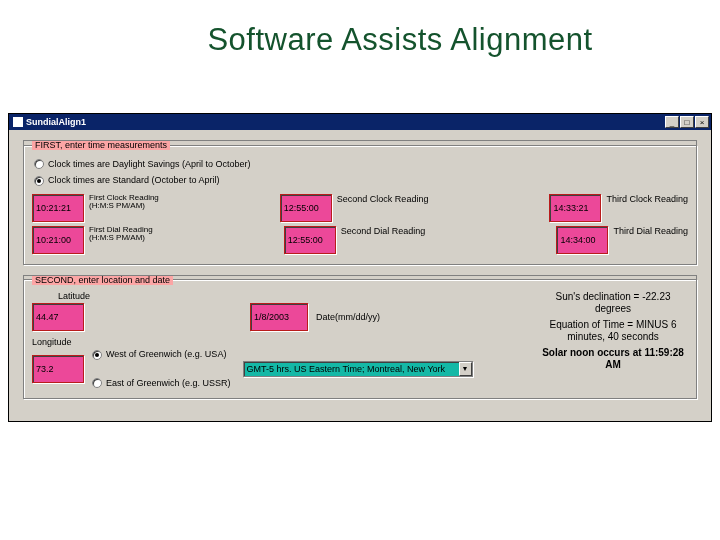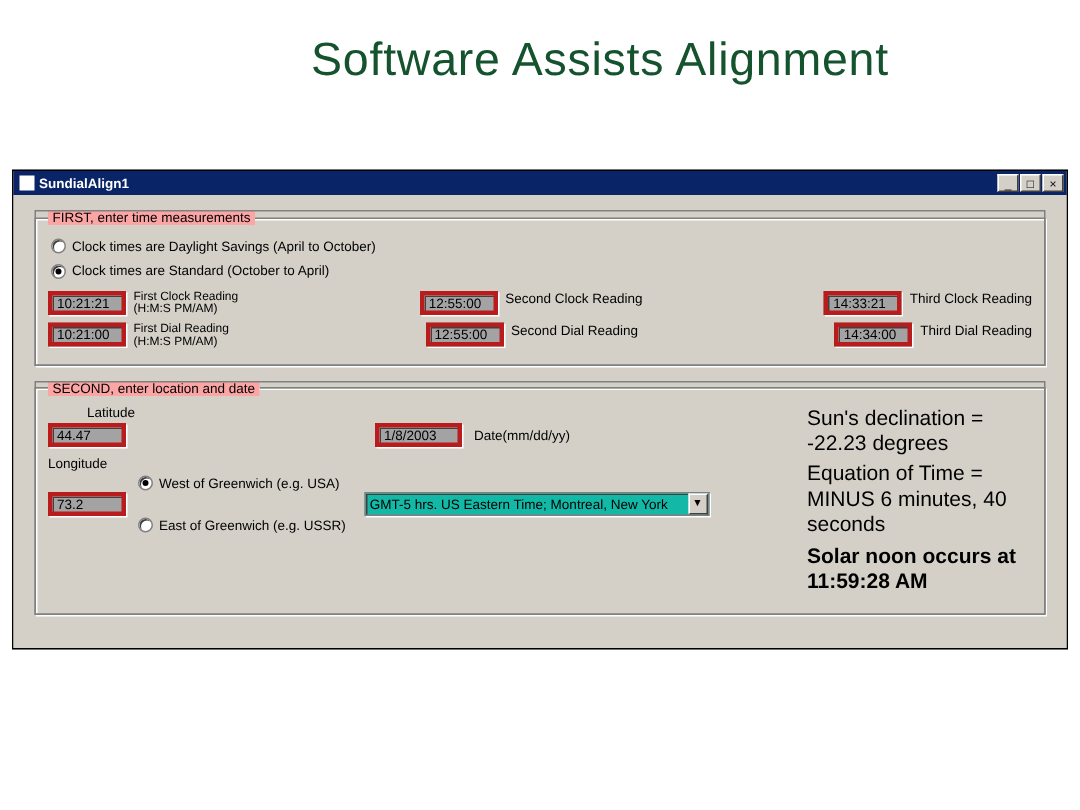--- a/index.html
+++ b/index.html
@@ -123,24 +123,24 @@
     top: 2px;
     left: 2px;
   }
   .input-row {
     display: flex;
     align-items: flex-start;
     gap: 6px;
     margin-top: 8px;
   }
   .text-input {
-    background: #a3a3a3;
-    border: 3px solid #b91c1c;
+    background: #ec4899;
+    border: 1px solid #b91c1c;
     box-shadow: inset 1px 1px 0 #404040, 1px 1px 0 #fff;
-    height: 16px;
+    height: 28px;
     font-size: 9px;
     padding: 1px 3px;
     color: #000;
   }
   .w50 { width: 52px; }
   .w60 { width: 58px; }
   .label {
     font-size: 9px;
     color: #000;
     line-height: 1.15;
@@ -181,23 +181,24 @@
     flex-shrink: 0;
   }
   .small-label-stack {
     display: flex;
     flex-direction: column;
     font-size: 8px;
     line-height: 1.1;
     color: #000;
   }
   .info-col {
-    font-size: 14px;
+    font-size: 10px;
     color: #000;
     line-height: 1.2;
+    text-align: center;
   }
   .info-col div { margin-bottom: 4px; }
   .info-col .bold { font-weight: bold; }
 </style>
 </head>
 <body>
 
 <div class="slide-title">Software Assists Alignment</div>
 
 <div class="app-window">

